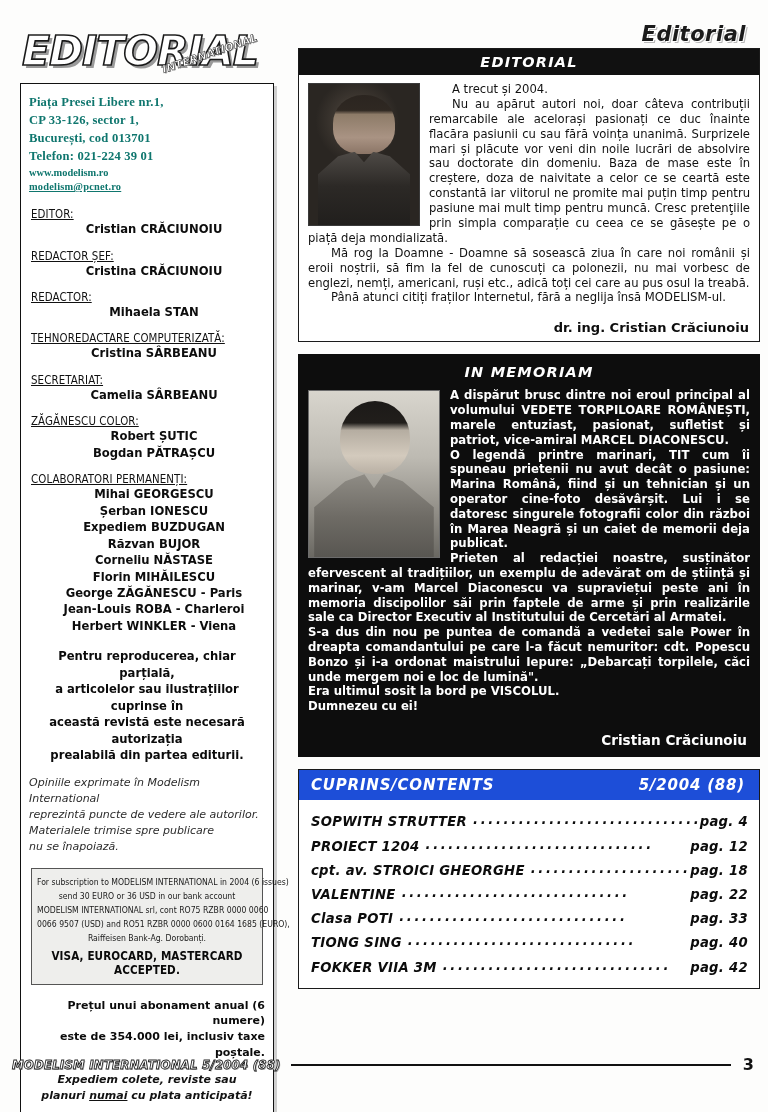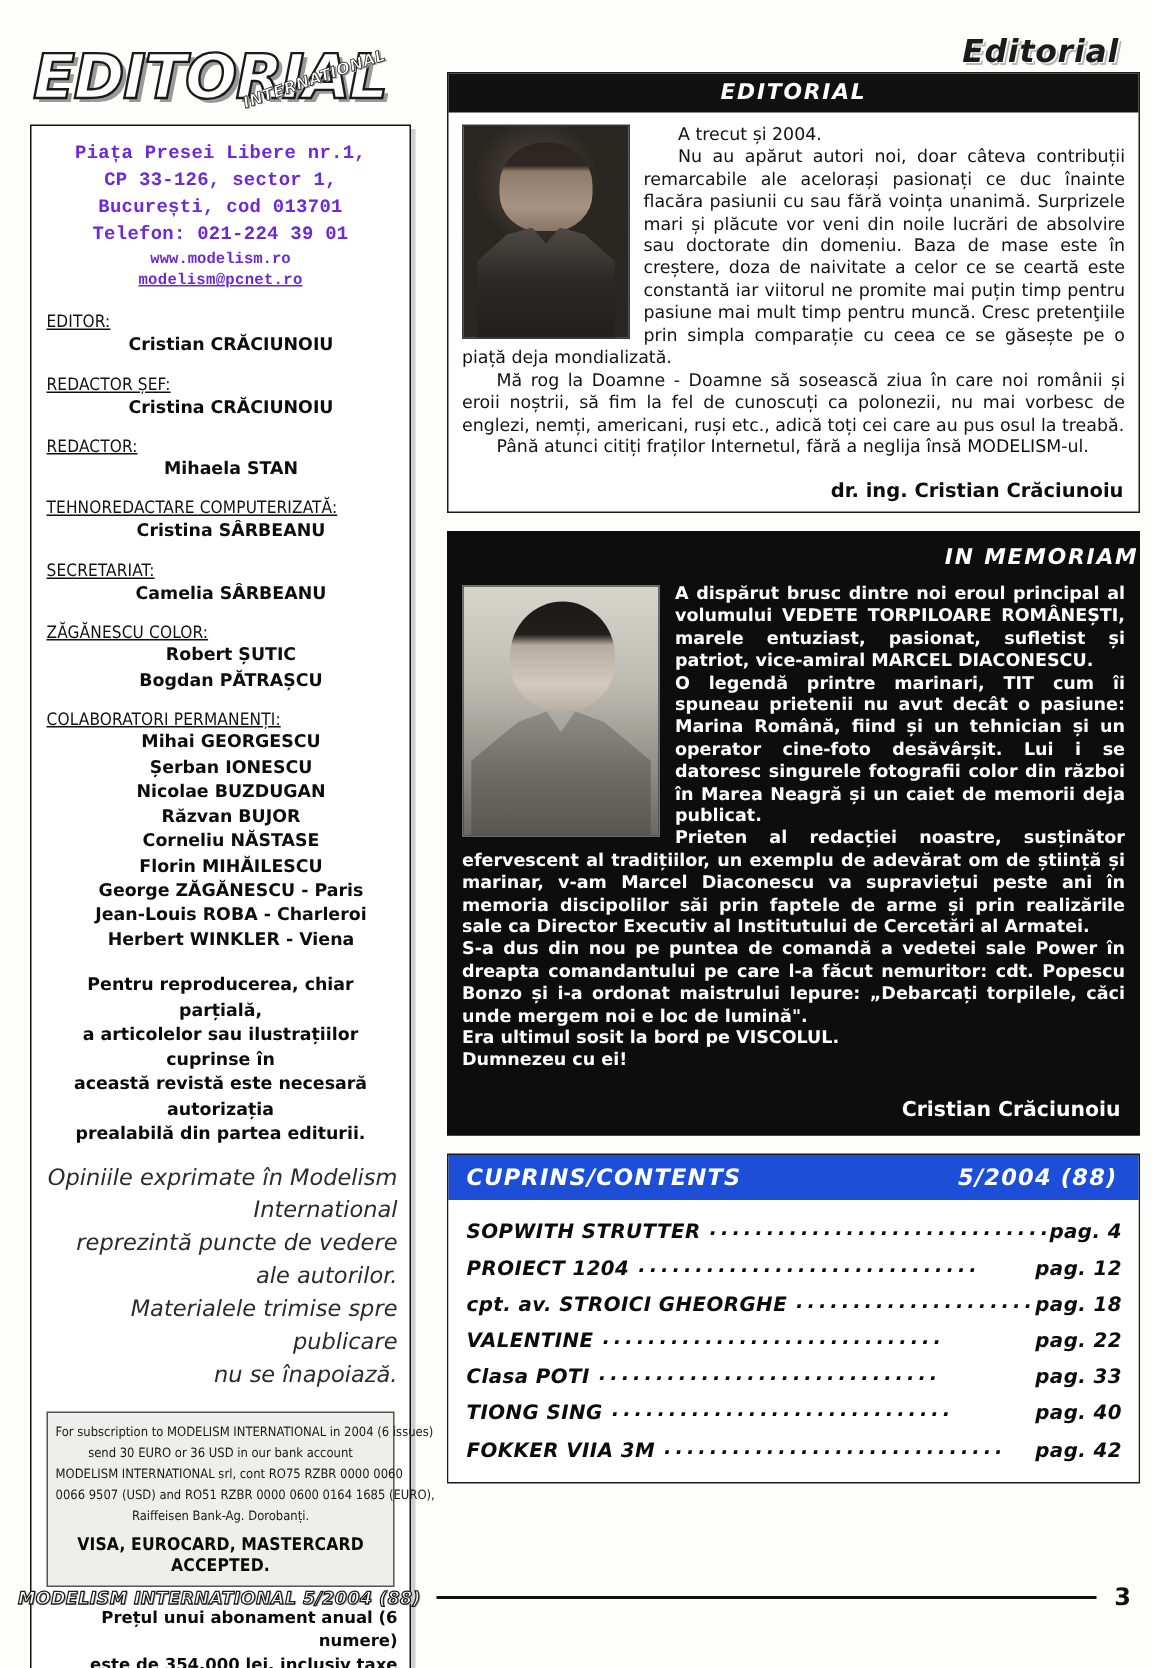--- a/index.html
+++ b/index.html
@@ -71,26 +71,26 @@
 
   .info-box {
     margin: 10px 12px 0 12px;
     border: 1.6px solid #111;
     padding: 10px 8px 12px 8px;
     background: #fff;
     box-shadow: 3px 3px 0 #cfcfcf;
   }
 
   .addr {
-    text-align: center;
+    text-align: left;
     font-weight: bold;
     font-size: 12.6px;
     line-height: 1.42;
-    color: #6d28d9;
-    font-family: Liberation Mono, monospace;
+    color: #0f766e;
+    font-family: Liberation Serif, serif;
     letter-spacing: 0.2px;
   }
   .addr .small {
     font-size: 10.4px;
     letter-spacing: 0;
   }
   .addr .link {
     font-size: 10.4px;
     text-decoration: underline;
   }
@@ -120,23 +120,23 @@
     margin-top: 14px;
     text-align: center;
     font-weight: bold;
     font-size: 11.6px;
     line-height: 1.42;
     color: #0b0b0b;
     font-family: "DejaVu Sans", sans-serif;
   }
   .disclaimer {
     margin-top: 11px;
-    text-align: right;
-    font-style: italic;
-    font-size: 15px;
+    text-align: left;
+    font-style: italic;
+    font-size: 11px;
     line-height: 1.46;
     color: #2b2b2b;
     font-family: "DejaVu Sans", sans-serif;
   }
 
   .sub-box {
     margin: 13px 2px 0 2px;
     border: 1px solid #555;
     background: #eeeeec;
     padding: 6px 5px 7px 5px;
@@ -266,21 +266,20 @@
 
   
   .memoriam {
     background: #0d0d0d;
     border: 1.4px solid #0d0d0d;
   }
   .memoriam .panel-head {
     background: #0d0d0d;
     padding: 9px 0 6px 0;
     font-size: 14.5px;
-    text-align: right;
   }
   .mem-body {
     padding: 2px 9px 6px 9px;
     color: #ffffff;
     font-family: "DejaVu Sans", sans-serif;
     font-weight: bold;
     font-size: 11.7px;
     line-height: 1.265;
     text-align: justify;
   }
@@ -442,21 +441,21 @@
         </div>
         <div class="staff-group">
           <div class="role">ZĂGĂNESCU COLOR:</div>
           <div class="person">Robert ȘUTIC</div>
           <div class="person">Bogdan PĂTRAȘCU</div>
         </div>
         <div class="staff-group">
           <div class="role">COLABORATORI PERMANENȚI:</div>
           <div class="person">Mihai GEORGESCU</div>
           <div class="person">Șerban IONESCU</div>
-          <div class="person">Nicolae BUZDUGAN</div>
+          <div class="person">Expediem BUZDUGAN</div>
           <div class="person">Răzvan BUJOR</div>
           <div class="person">Corneliu NĂSTASE</div>
           <div class="person">Florin MIHĂILESCU</div>
           <div class="person">George ZĂGĂNESCU - Paris</div>
           <div class="person">Jean-Louis ROBA - Charleroi</div>
           <div class="person">Herbert WINKLER - Viena</div>
         </div>
       </div>
 
       <div class="repro">

